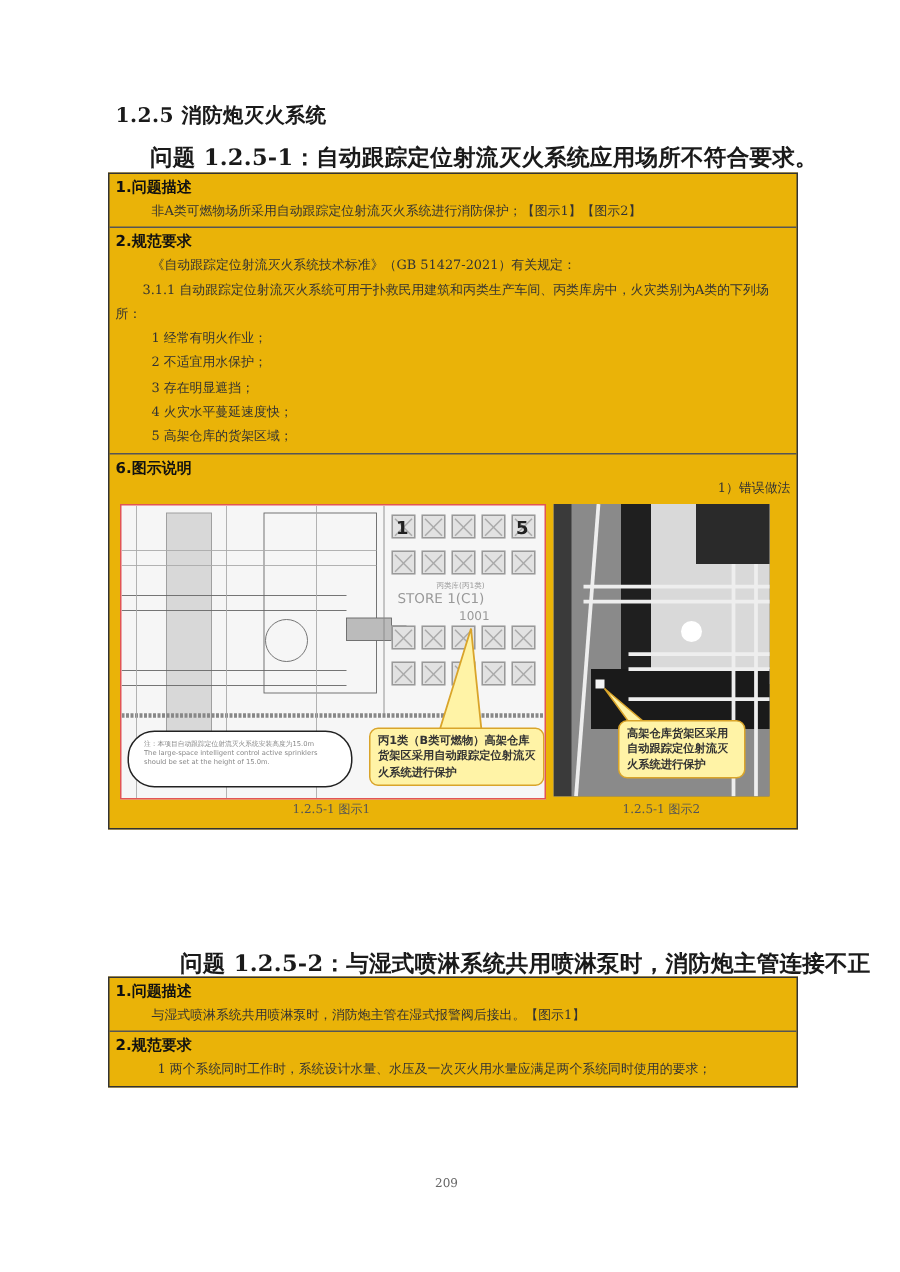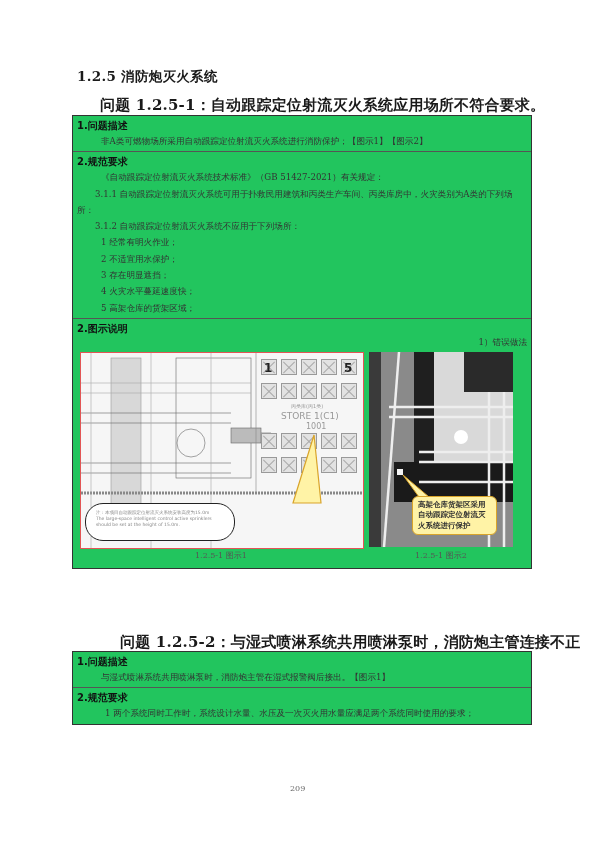--- a/index.html
+++ b/index.html
@@ -1,20 +1,20 @@
 <!DOCTYPE html>
 <html><head>
 <meta charset="utf-8">
 <style>
   html, body { margin:0; padding:0; background:#ffffff; }
   body { width:600px; height:848px; position:relative; overflow:hidden;
          font-family:"DejaVu Serif","Liberation Serif",serif; color:#222; }
   .section-title { position:absolute; left:77px; top:68px; font-size:13.5px; font-weight:bold; color:#1a1a1a; letter-spacing:0.3px; }
   .issue-title { position:absolute; left:100px; font-size:15px; font-weight:bold; color:#1a1a1a; letter-spacing:0.2px; }
-  .box { position:absolute; left:72px; width:458px; border:1.3px solid #333; background:#22c55e; }
+  .box { position:absolute; left:72px; width:458px; border:1.3px solid #333; background:#eab308; }
   .row { border-bottom:1px solid #555; padding:2px 4px 2px 4px; }
   .row:last-child { border-bottom:none; }
   .row-head { font-size:10px; font-weight:bold; color:#111; font-family:"DejaVu Sans","Liberation Sans",sans-serif; line-height:15px; }
   .p { font-size:8.6px; line-height:16.3px; color:#333; white-space:nowrap; }
   .ind2 { padding-left:24px; }
   .wrap { white-space:normal; text-indent:18px; }
   .fig-wrap { position:relative; height:218px; }
   .fig1 { position:absolute; left:3px; top:4px; width:282px; height:195px; border:1.5px solid #e25555; background:#f6f6f6; overflow:hidden; }
   .fig2 { position:absolute; left:292px; top:4px; width:144px; height:195px; background:#7a7a7a; overflow:hidden; }
   .cap { position:absolute; font-size:8px; color:#555; top:202px; }
@@ -35,29 +35,28 @@
 
 <div class="box" style="top:115px;">
   <div class="row">
     <div class="row-head">1.问题描述</div>
     <div class="p ind2">非A类可燃物场所采用自动跟踪定位射流灭火系统进行消防保护；【图示1】【图示2】</div>
   </div>
   <div class="row">
     <div class="row-head">2.规范要求</div>
     <div class="p ind2">《自动跟踪定位射流灭火系统技术标准》（GB 51427-2021）有关规定：</div>
     <div class="p wrap" style="text-indent:18px;">3.1.1 自动跟踪定位射流灭火系统可用于扑救民用建筑和丙类生产车间、丙类库房中，火灾类别为A类的下列场所：</div>
-    <div class="p" style="padding-left:18px;">3.1.2 自动跟踪定位射流灭火系统不应用于下列场所：</div>
     <div class="p ind2">1 经常有明火作业；</div>
     <div class="p ind2">2 不适宜用水保护；</div>
     <div class="p ind2">3 存在明显遮挡；</div>
     <div class="p ind2">4 火灾水平蔓延速度快；</div>
     <div class="p ind2">5 高架仓库的货架区域；</div>
   </div>
   <div class="row">
-    <div class="row-head">2.图示说明</div>
+    <div class="row-head">6.图示说明</div>
     <div class="p" style="padding-left:10px; line-height:12px;text-align:right;">1）错误做法</div>
     <div class="fig-wrap">
 
       <div class="fig1">
         <svg width="282" height="195" style="position:absolute;left:0;top:0;">
           <g stroke="#666" stroke-width="0.6" fill="none">
             <rect x="30" y="5" width="30" height="150" fill="#d8d8d8" stroke="#999"></rect>
             <line x1="0" y1="60" x2="150" y2="60"></line>
               <line x1="0" y1="70" x2="150" y2="70"></line>
             <line x1="0" y1="110" x2="150" y2="110"></line>
@@ -94,31 +93,32 @@
             <div class="grid-cell" style="left:260px;top:80px;"></div>
           <div class="grid-cell" style="left:180px;top:104px;"></div>
             <div class="grid-cell" style="left:200px;top:104px;"></div>
             <div class="grid-cell" style="left:220px;top:104px;"></div>
             <div class="grid-cell" style="left:240px;top:104px;"></div>
             <div class="grid-cell" style="left:260px;top:104px;"></div>
         </div>
         <div class="num-label" style="left:183px;top:8px;">1</div>
         <div class="num-label" style="left:263px;top:8px;">5</div>
         <div style="position:absolute;left:210px;top:50px;font-size:5px;color:#999;font-family:'DejaVu Sans',sans-serif;">丙类库(丙1类)</div>
-        <div style="position:absolute;left:200px;top:58px;font-size:9px;color:#999;font-family:'DejaVu Sans',sans-serif;">STORE 1(C1)</div>
+        <div style="position:absolute;left:184px;top:58px;font-size:9px;color:#999;font-family:'DejaVu Sans',sans-serif;">STORE 1(C1)</div>
         <div style="position:absolute;left:225px;top:69px;font-size:8px;color:#999;font-family:'DejaVu Sans',sans-serif;">1001</div>
 
         <div class="cloud">
           <div>注：本项目自动跟踪定位射流灭火系统安装高度为15.0m</div>
           <div>The large-space intelligent control active sprinklers should be set at the height of 15.0m.</div>
         </div>
 
         <svg width="282" height="195" style="position:absolute;left:0;top:0;">
           <polygon points="212,150 240,150 233,82" fill="#fff3a6" stroke="#d9a42a" stroke-width="1.2"></polygon>
         </svg>
+        <div class="callout" style="left:165px;top:148px;width:105px;">丙1类（B类可燃物）高架仓库货架区采用自动跟踪定位射流灭火系统进行保护</div>
       </div>
 
       <div class="fig2">
         <svg width="160" height="195" style="position:absolute;left:0;top:0;">
           <rect x="0" y="0" width="160" height="195" fill="#8a8a8a"></rect>
           <rect x="50" y="0" width="110" height="120" fill="#d9d9d9"></rect>
           <rect x="45" y="0" width="20" height="110" fill="#1f1f1f"></rect>
           <rect x="95" y="0" width="65" height="40" fill="#2a2a2a"></rect>
           <rect x="25" y="110" width="120" height="40" fill="#1a1a1a"></rect>
           <circle cx="92" cy="85" r="7" fill="#ffffff"></circle>

